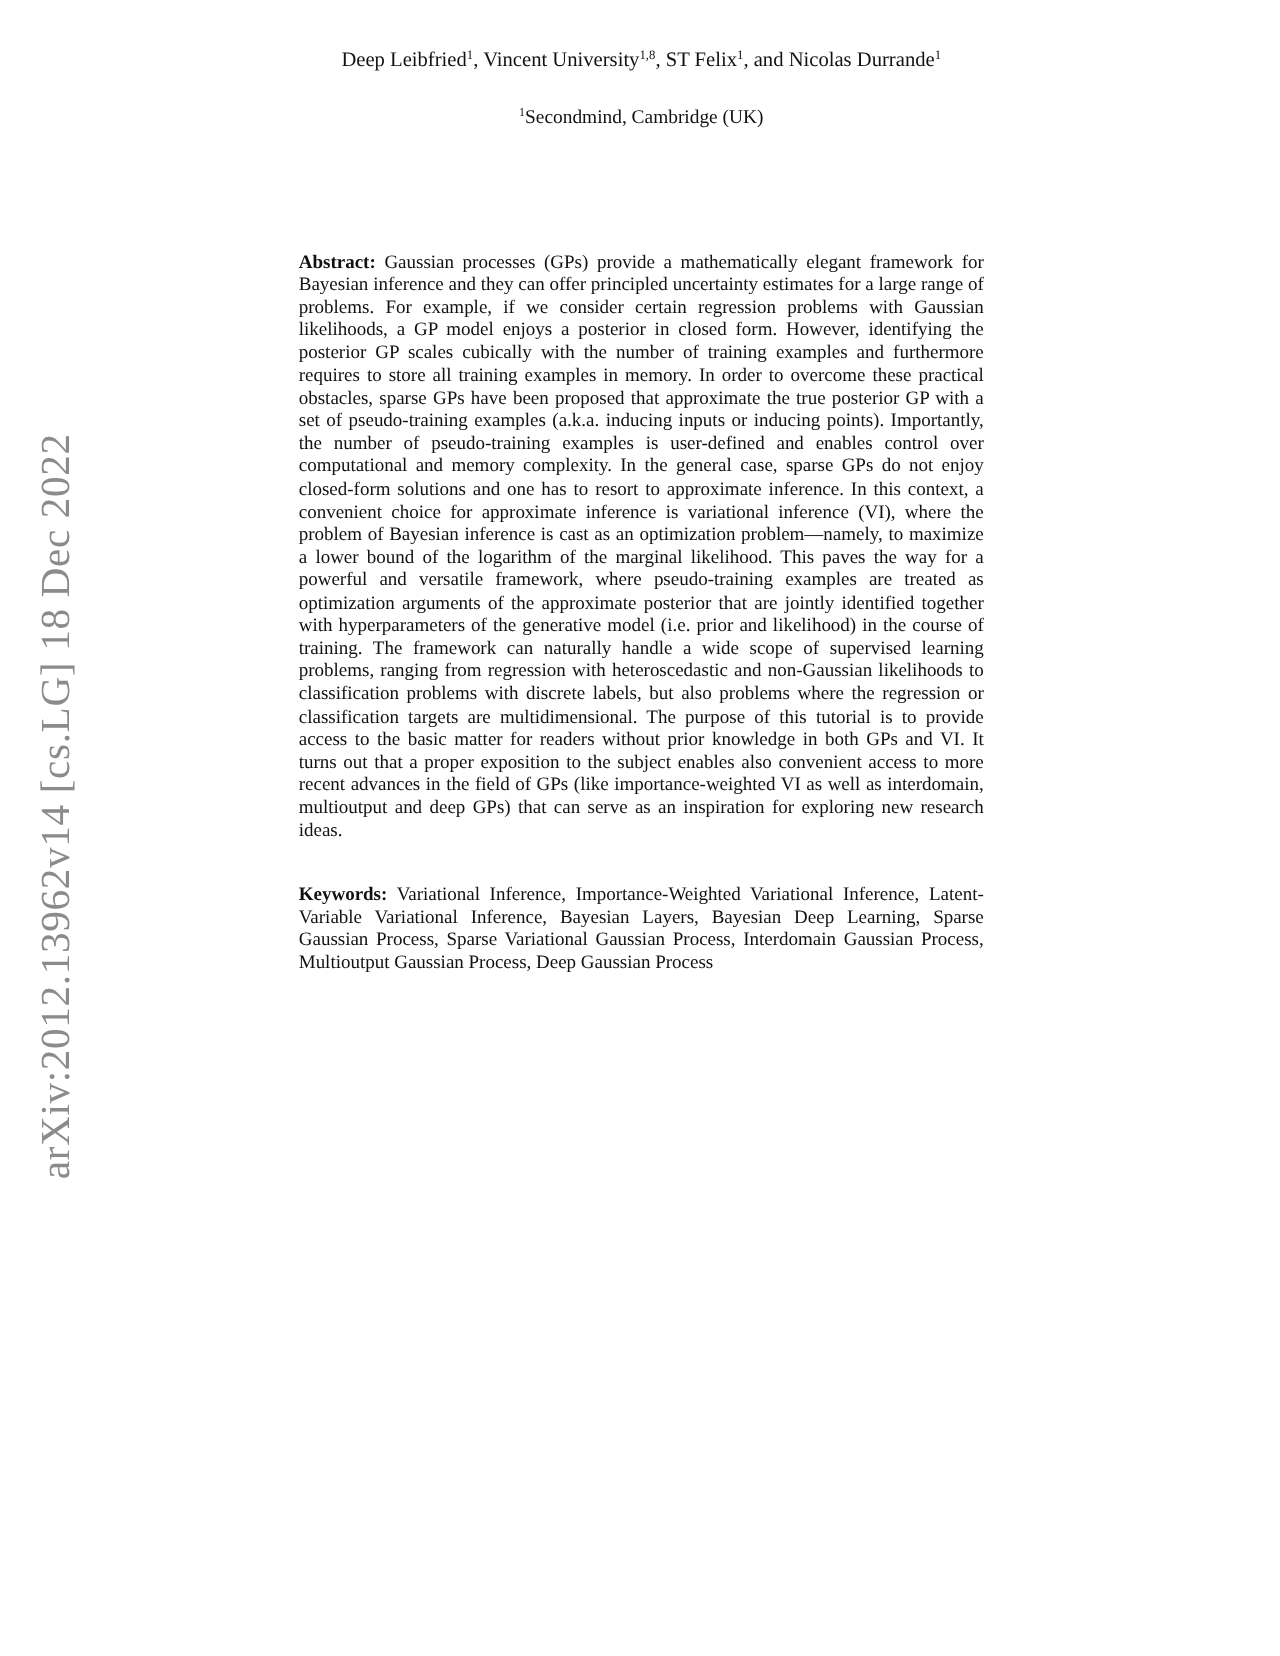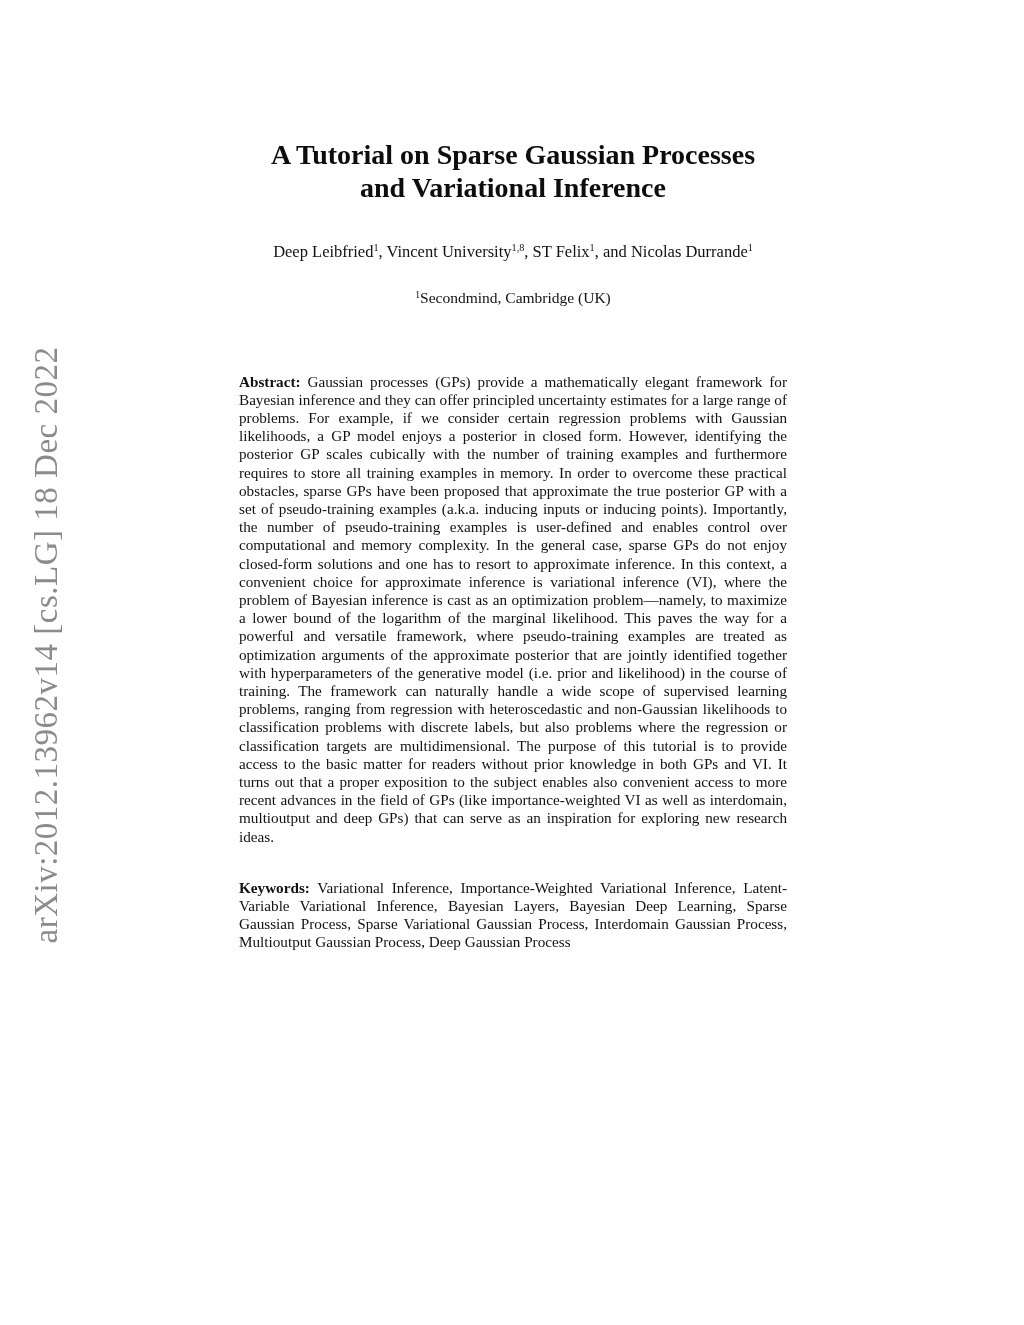--- a/index.html
+++ b/index.html
@@ -53,21 +53,21 @@
     line-height: 18.5px;
   }
   sup {
     font-size: 0.62em;
     line-height: 0;
     vertical-align: baseline;
     position: relative;
     top: -0.55em;
   }
   .abstract {
-    margin-top: 65px;
+    margin-top: 97px;
     font-size: 15.2px;
     line-height: 18.2px;
     text-align: justify;
   }
   .keywords {
     margin-top: 33px;
     font-size: 15.2px;
     line-height: 18.2px;
     text-align: justify;
   }
@@ -77,24 +77,20 @@
 </style>
 </head>
 <body>
 
 <div class="page">
 
   <div class="watermark">arXiv:2012.13962v14 [cs.LG] 18 Dec 2022</div>
 
   <div class="content">
 
-    <h1 class="title">
-      <span>A Tutorial on Sparse Gaussian Processes</span><br>
-      <span>and Variational Inference</span>
-    </h1>
 
     <div class="authors">
       <span>Deep Leibfried</span><sup>1</sup><span>, </span><span>Vincent University</span><sup>1,8</sup><span>, </span><span>ST Felix</span><sup>1</sup><span>, and </span><span>Nicolas Durrande</span><sup>1</sup>
     </div>
 
     <div class="affiliations">
       <div><sup>1</sup><span>Secondmind, Cambridge (UK)</span></div>
     </div>
 
     <p class="abstract">

